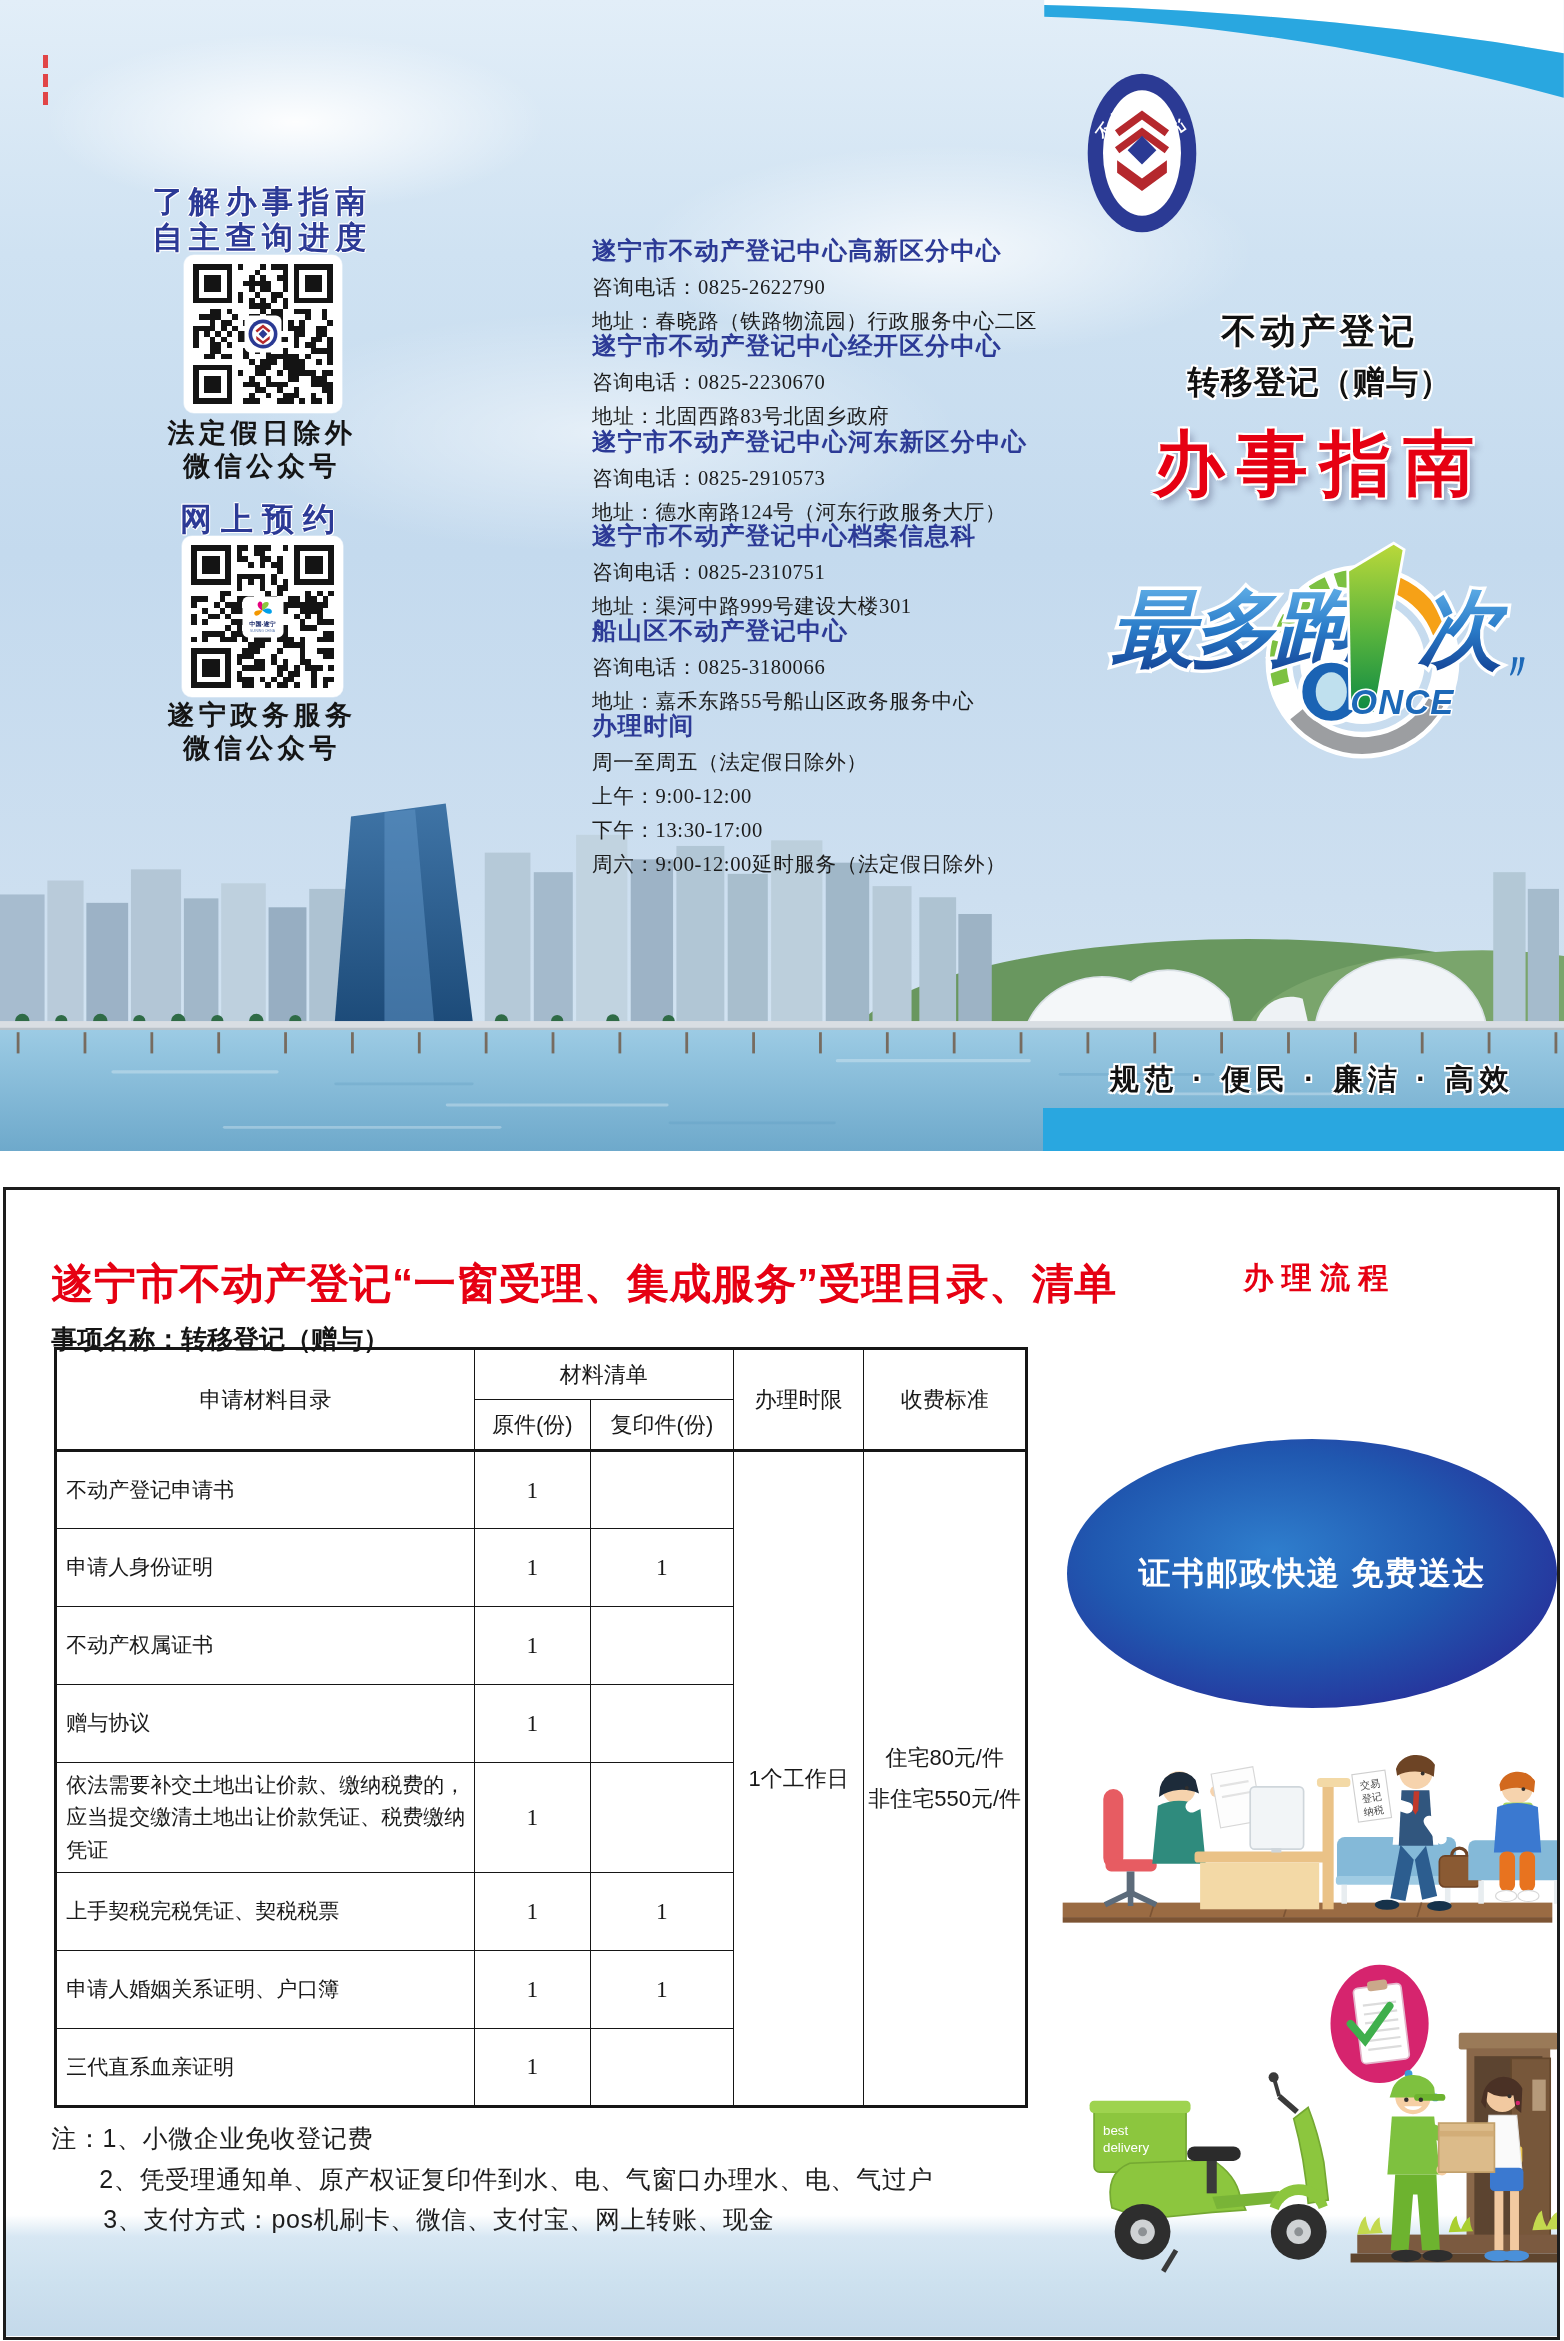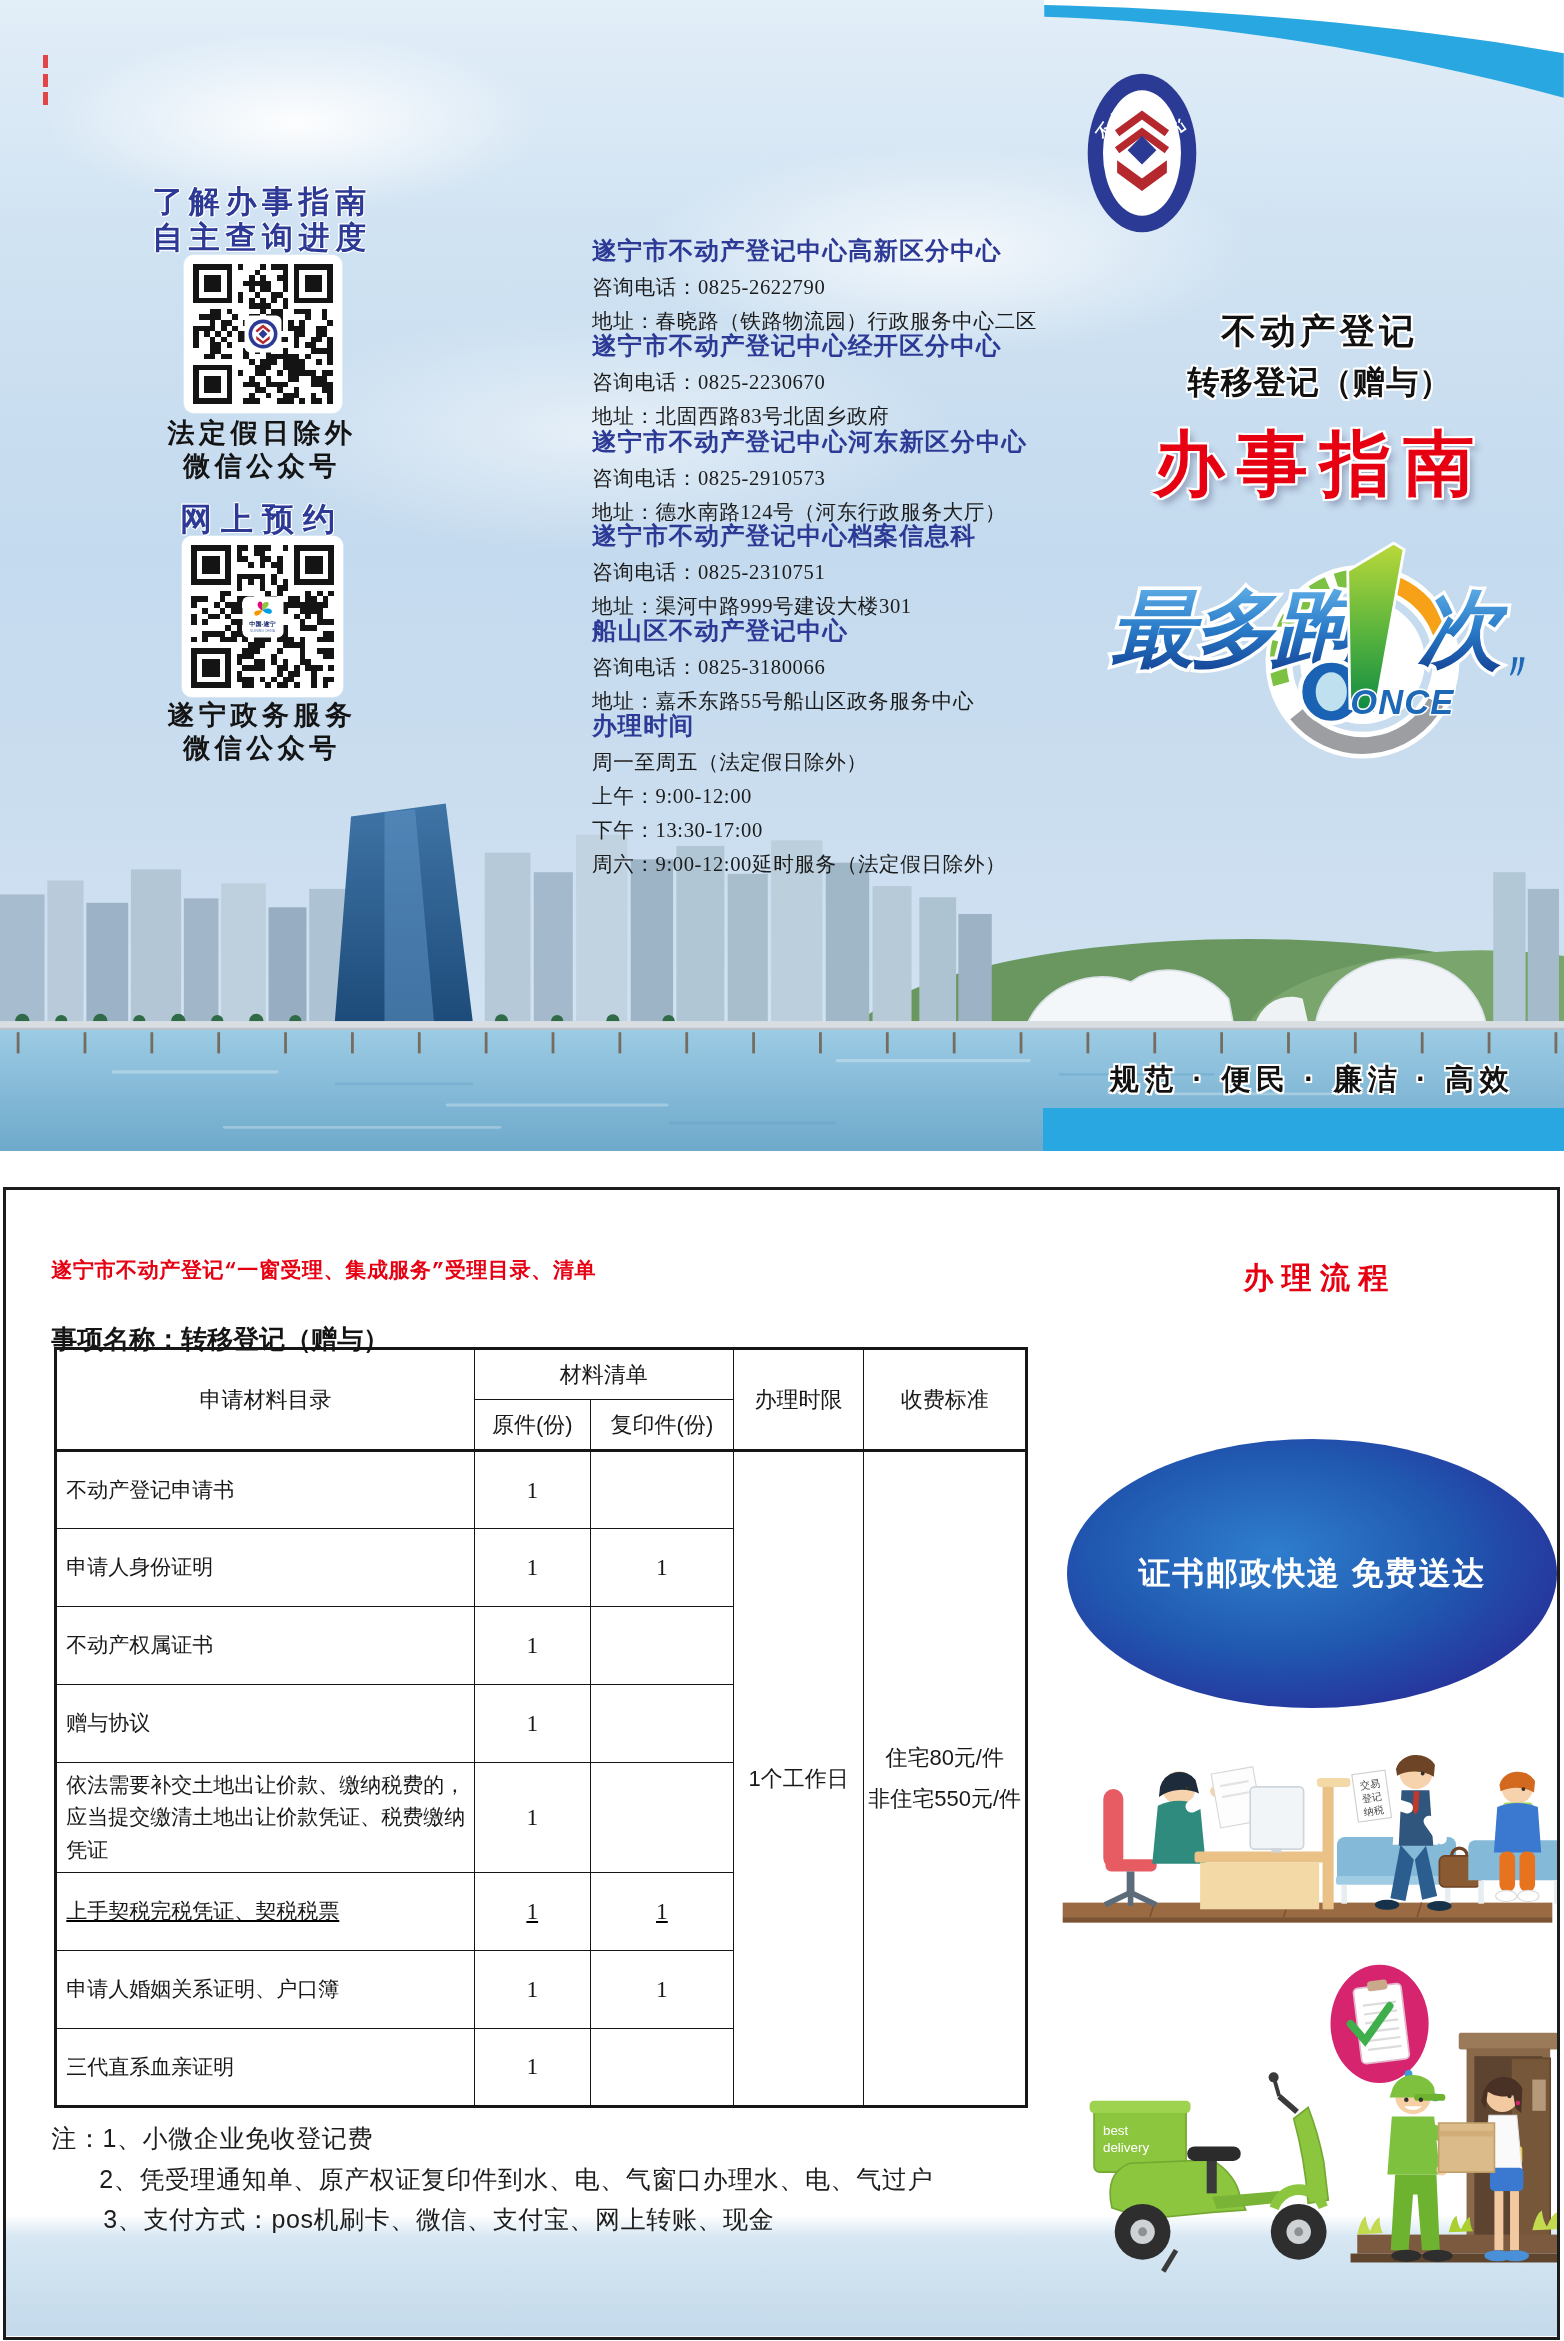--- a/index.html
+++ b/index.html
@@ -885,21 +885,21 @@
     <text x="438" y="352" font-size="62" font-style="italic" font-weight="900" fill="#1d69b8" stroke="#ffffff" stroke-width="5" paint-order="stroke" letter-spacing="2">ONCE</text>
   </svg>
 
   <div class="abs" style="left:1043px;top:1108px;width:522px;height:43px;background:#29a7e0;"></div>
   <div class="cover-line outline-w" style="left:1075px;top:1060px;width:474px;font-size:29px;letter-spacing:5.6px;">规范 · 便民 · 廉洁 · 高效</div>
 </section>
 
 <section id="page2">
   <div class="water2" style="top:1025px;height:121px;"></div>
 
-  <div class="abs p2-red" style="left:45px;top:66px;font-size:21px;letter-spacing:0.6px;font-family:Liberation Mono, monospace;">遂宁市不动产登记“一窗受理、集成服务”受理目录、清单</div>
+  <div class="abs p2-red" style="left:45px;top:66px;font-size:42px;letter-spacing:0.6px;">遂宁市不动产登记“一窗受理、集成服务”受理目录、清单</div>
   <div class="abs p2-red" style="left:1092px;top:68px;width:435px;text-align:center;font-size:30px;">办 理 流 程</div>
   <div class="abs" style="left:45px;top:132px;font-size:26px;font-weight:900;color:#141414;">事项名称：转移登记（赠与）</div>
 
   <table id="materials-table" class="abs" style="left:48px;top:157px;">
     <colgroup>
         <col style="width:418px">
         <col style="width:116px">
         <col style="width:143px">
         <col style="width:130px">
         <col style="width:163px">
@@ -940,21 +940,21 @@
     <tr style="height:78px;">
           <td class="nm">赠与协议</td>
           <td class="num">1</td>
           <td class="num"></td>
         </tr>
     <tr style="height:103px;">
           <td class="nm">依法需要补交土地出让价款、缴纳税费的，应当提交缴清土地出让价款凭证、税费缴纳凭证</td>
           <td class="num">1</td>
           <td class="num"></td>
         </tr>
-    <tr style="height:78px;text-decoration:underline;">
+    <tr style="height:78px;">
           <td class="nm">上手契税完税凭证、契税税票</td>
           <td class="num">1</td>
           <td class="num">1</td>
         </tr>
     <tr style="height:78px;">
           <td class="nm">申请人婚姻关系证明、户口簿</td>
           <td class="num">1</td>
           <td class="num">1</td>
         </tr>
     <tr style="height:78px;">

